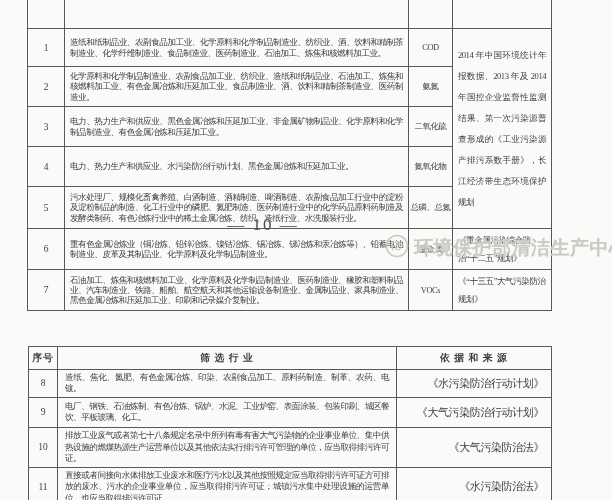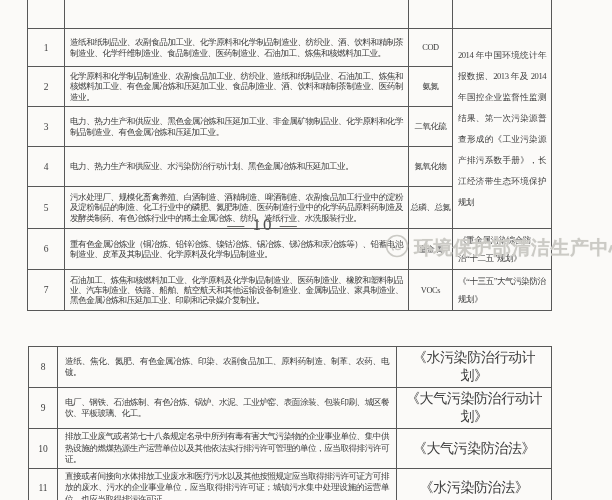--- a/index.html
+++ b/index.html
@@ -48,21 +48,21 @@
   .t2 th{
     font-size:9.8px;font-weight:bold;letter-spacing:1px;
     text-align:center;padding:2px;
   }
   .t2 .c-no{text-align:center;font-size:9.5px;padding:0;}
   .t2 .c-ind{
     font-size:8.6px;line-height:11.4px;letter-spacing:-0.5px;
     text-align:justify;padding:2px 7px;margin-left:8px;
   }
   .t2 .c-src{
-    font-size:14px;letter-spacing:-0.4px;text-align:center;padding:2px 7px;
+    font-size:11px;letter-spacing:-0.4px;text-align:right;padding:2px 7px;
   }
 
   
   .rh7{height:7px;}  .rh20{height:20px;} .rh23{height:23px;}
   .rh25{height:25px;}.rh30{height:30px;} .rh35{height:35px;}
   .rh36{height:36px;}.rh40{height:40px;} .rh42{height:42px;}
 
   
   .page-number{
     position:absolute;left:218px;top:215px;width:90px;
@@ -158,20 +158,25 @@
     <span class="wm-text">环境保护部清洁生产中心</span>
   </div>
 
   <table class="t2">
     <colgroup>
         <col style="width:29px">
         <col style="width:339px">
         <col style="width:155px">
       </colgroup>
     <tbody>
+        <tr class="rh23">
+      <th>序号</th>
+      <th>筛 选 行 业</th>
+      <th>依 据 和 来 源</th>
+    </tr>
     <tr class="rh23">
       <td class="c-no">8</td>
       <td class="c-ind">造纸、焦化、氮肥、有色金属冶炼、印染、农副食品加工、原料药制造、制革、农药、电镀。</td>
       <td class="c-src">《水污染防治行动计划》</td>
     </tr>
     <tr class="rh30">
       <td class="c-no">9</td>
       <td class="c-ind">电厂、钢铁、石油炼制、有色冶炼、锅炉、水泥、工业炉窑、表面涂装、包装印刷、城区餐饮、平板玻璃、化工。</td>
       <td class="c-src">《大气污染防治行动计划》</td>
     </tr>

